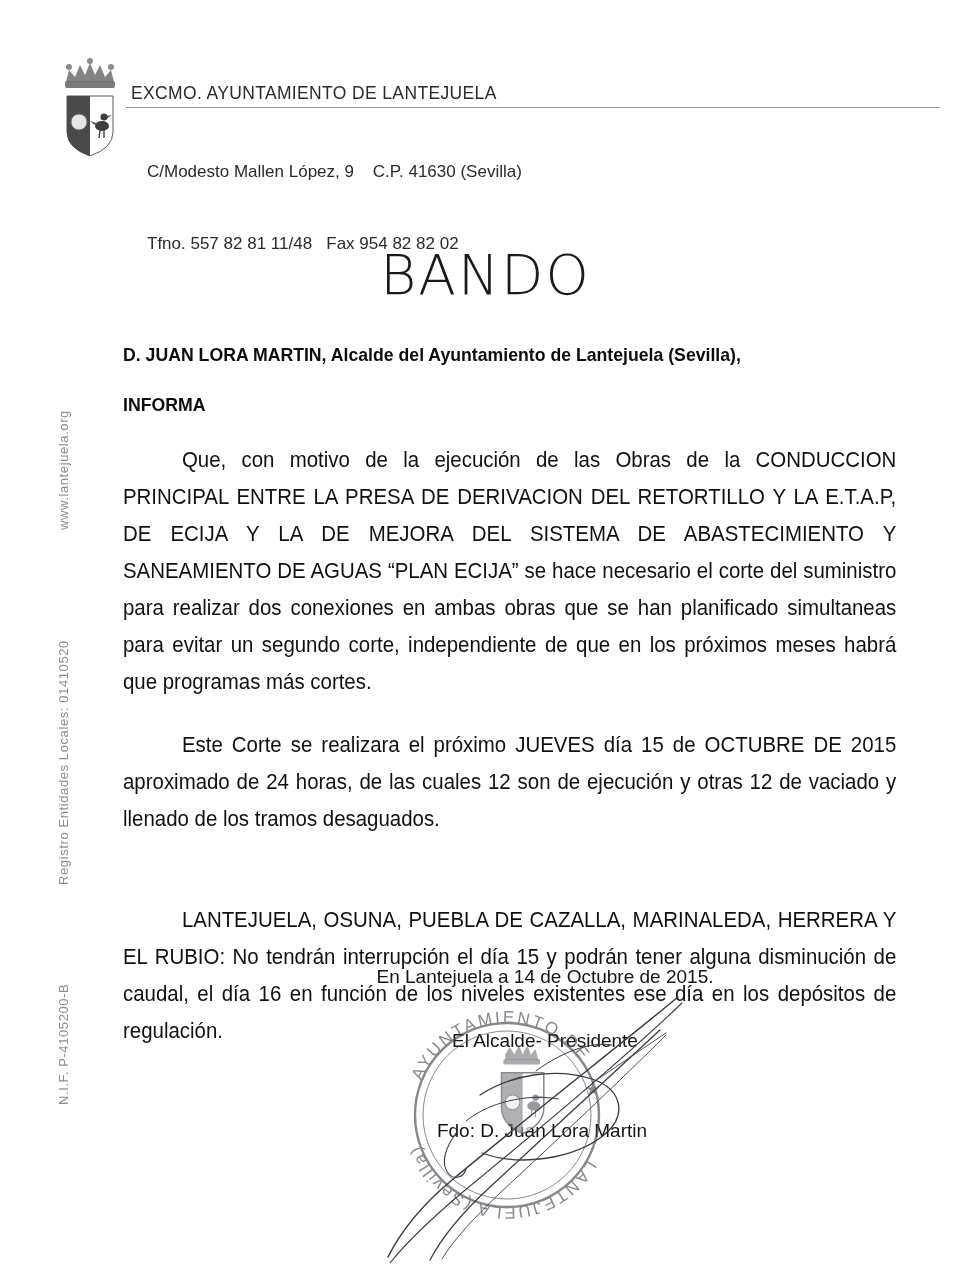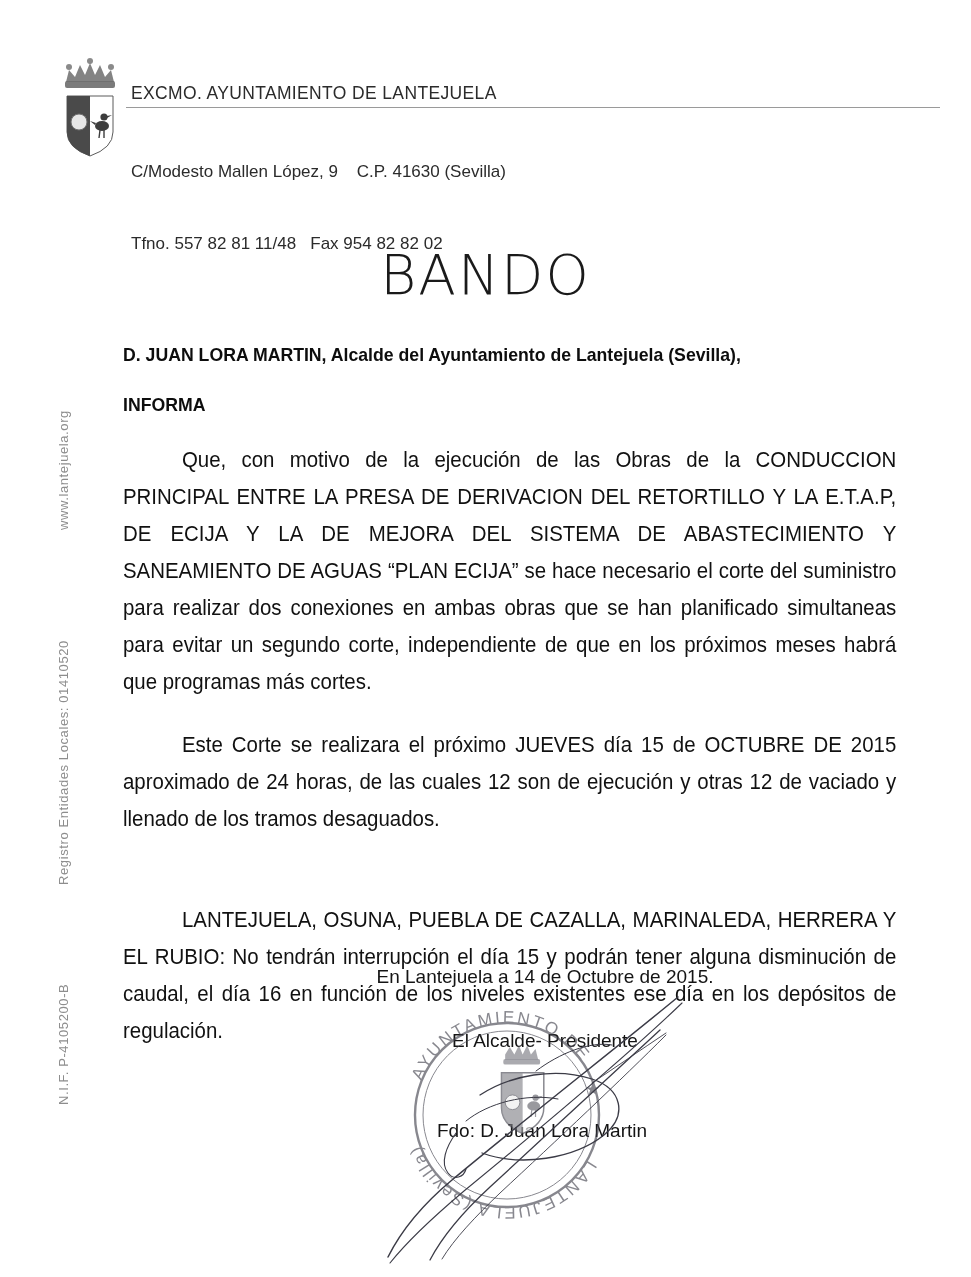--- a/index.html
+++ b/index.html
@@ -66,21 +66,21 @@
   .lh-rule {
     position: absolute;
     left: 126px;
     top: 107px;
     width: 814px;
     height: 1px;
     background: #9a9a9a;
   }
   .lh-addr {
     position: absolute;
-    left: 131px;
+    left: 147px;
     top: 112px;
     font-family: "Liberation Sans", sans-serif;
     font-size: 17px;
     line-height: 24px;
     color: #2b2b2b;
     white-space: pre;
   }
 
   
   .title {

